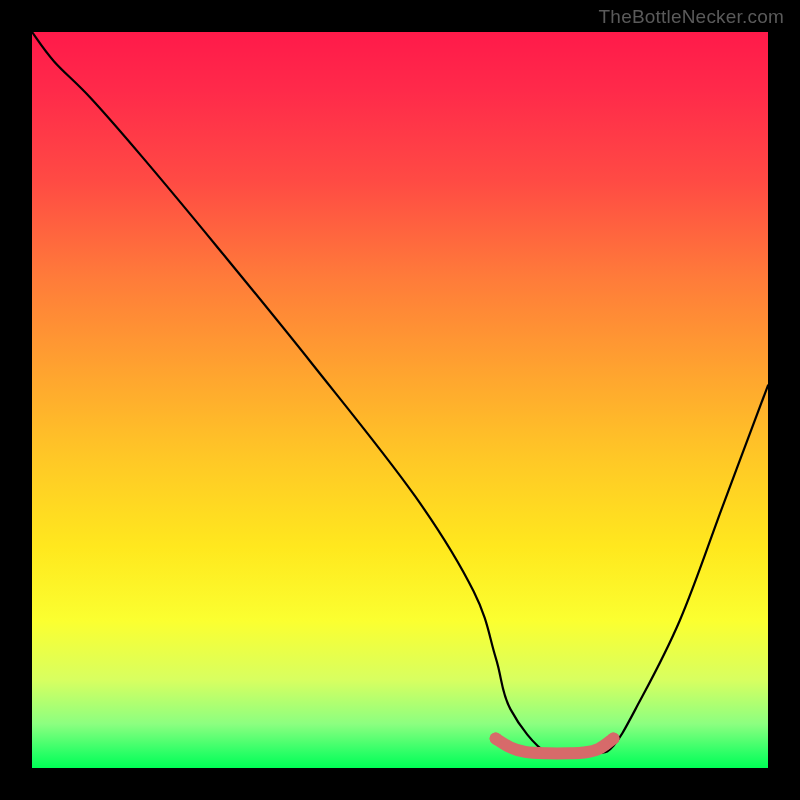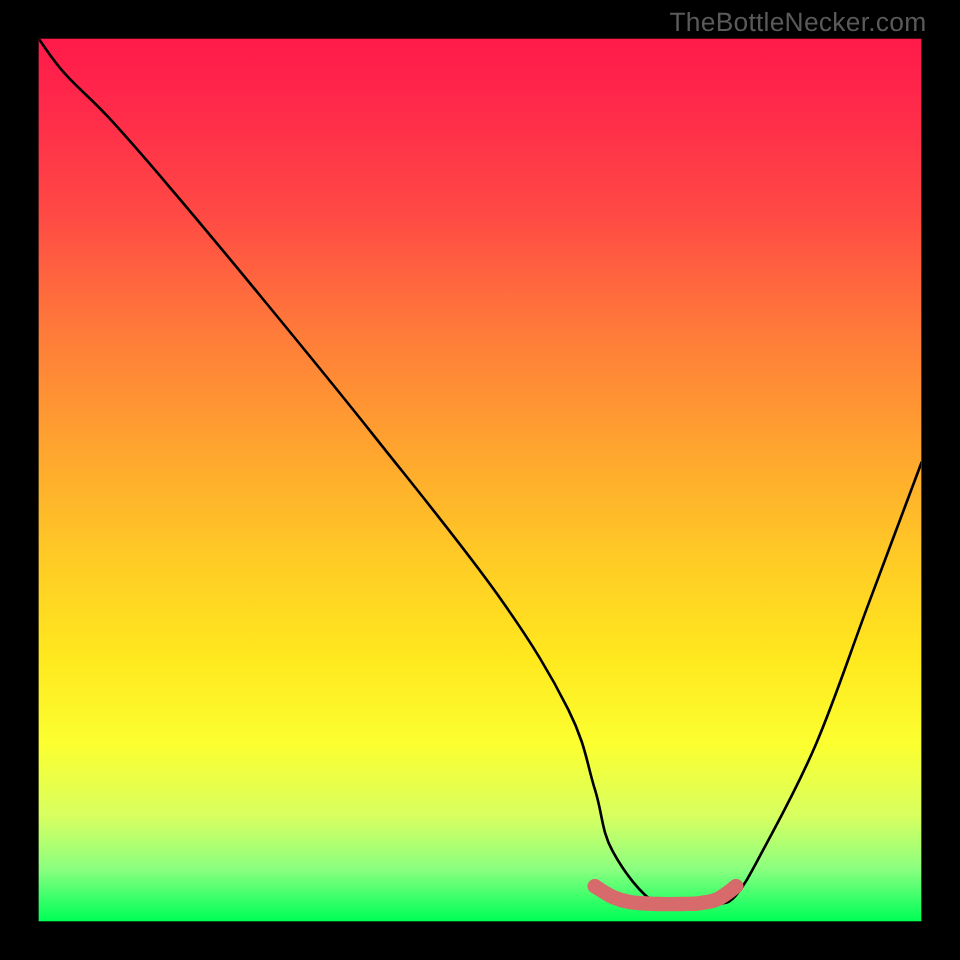--- a/index.html
+++ b/index.html
@@ -1,22 +1,22 @@
 <!DOCTYPE html>
 <html><head>
 <meta charset="utf-8">
 <style>
   * { margin: 0; padding: 0; box-sizing: border-box; }
   body { width: 800px; height: 800px; background: #000; position: relative; font-family: Arial, sans-serif; }
   .attribution {
     position: absolute;
     top: 6px;
-    right: 28px;
+    right: 16px;
     color: #5a5a5a;
-    font-size: 22px;
+    font-size: 19px;
     font-weight: 500;
     letter-spacing: 0.2px;
   }
   .plot-area {
     position: absolute;
     left: 32px;
     top: 32px;
     width: 736px;
     height: 736px;
     overflow: hidden;

